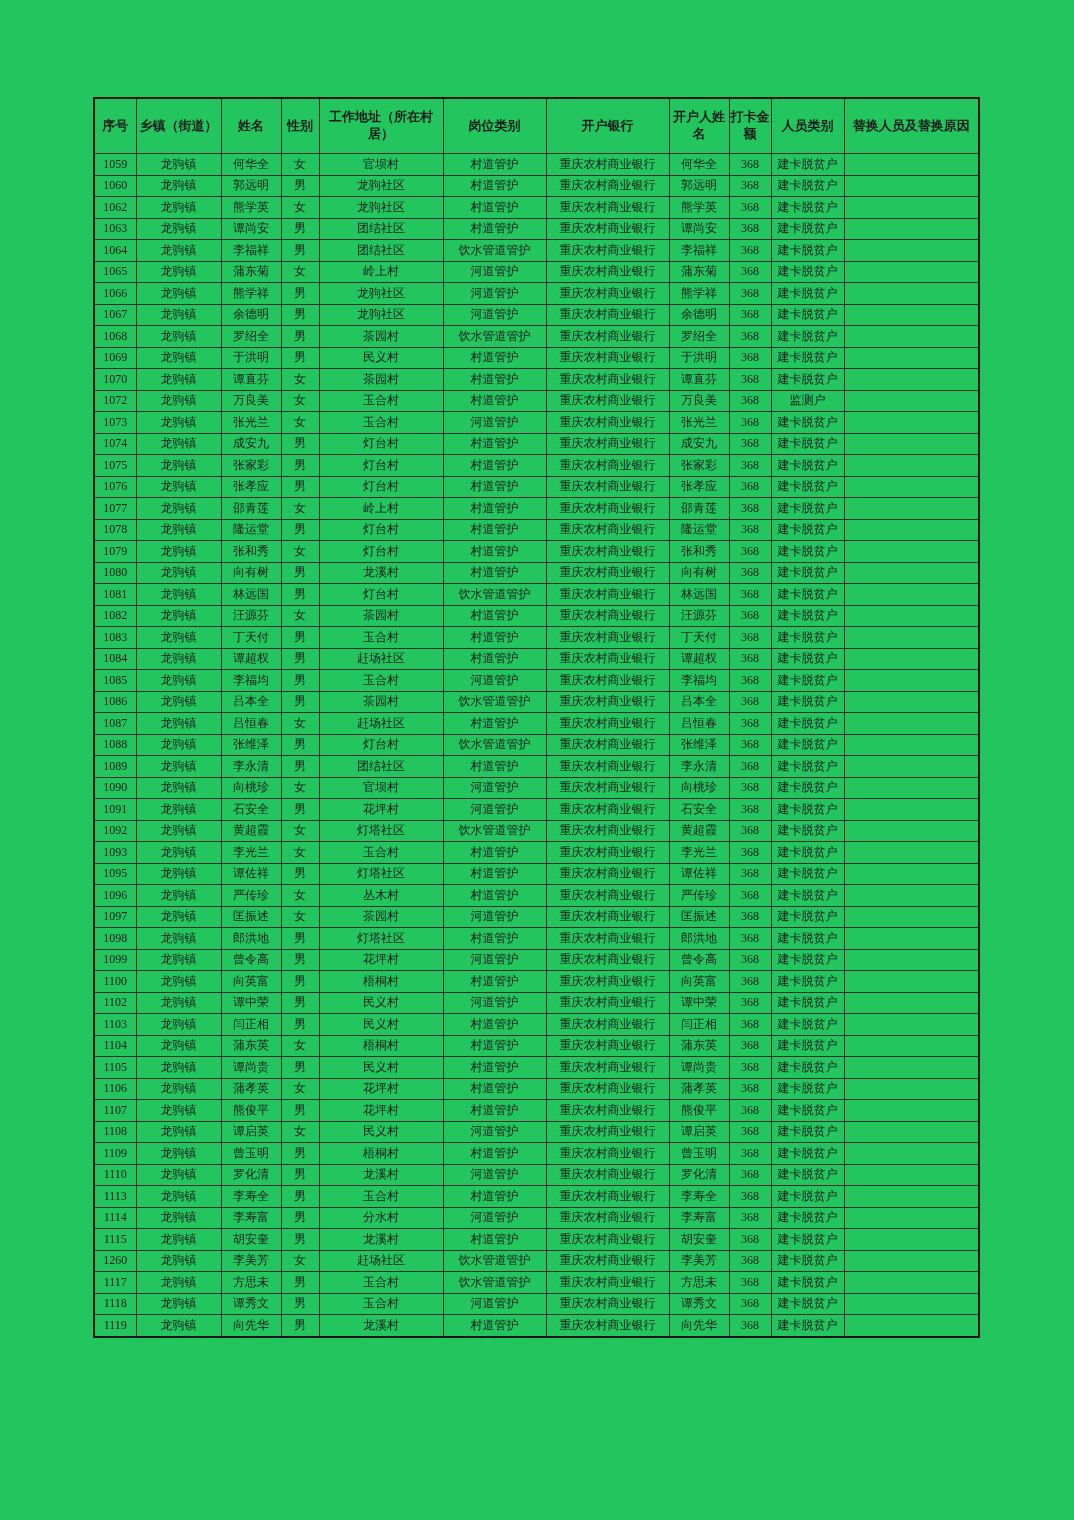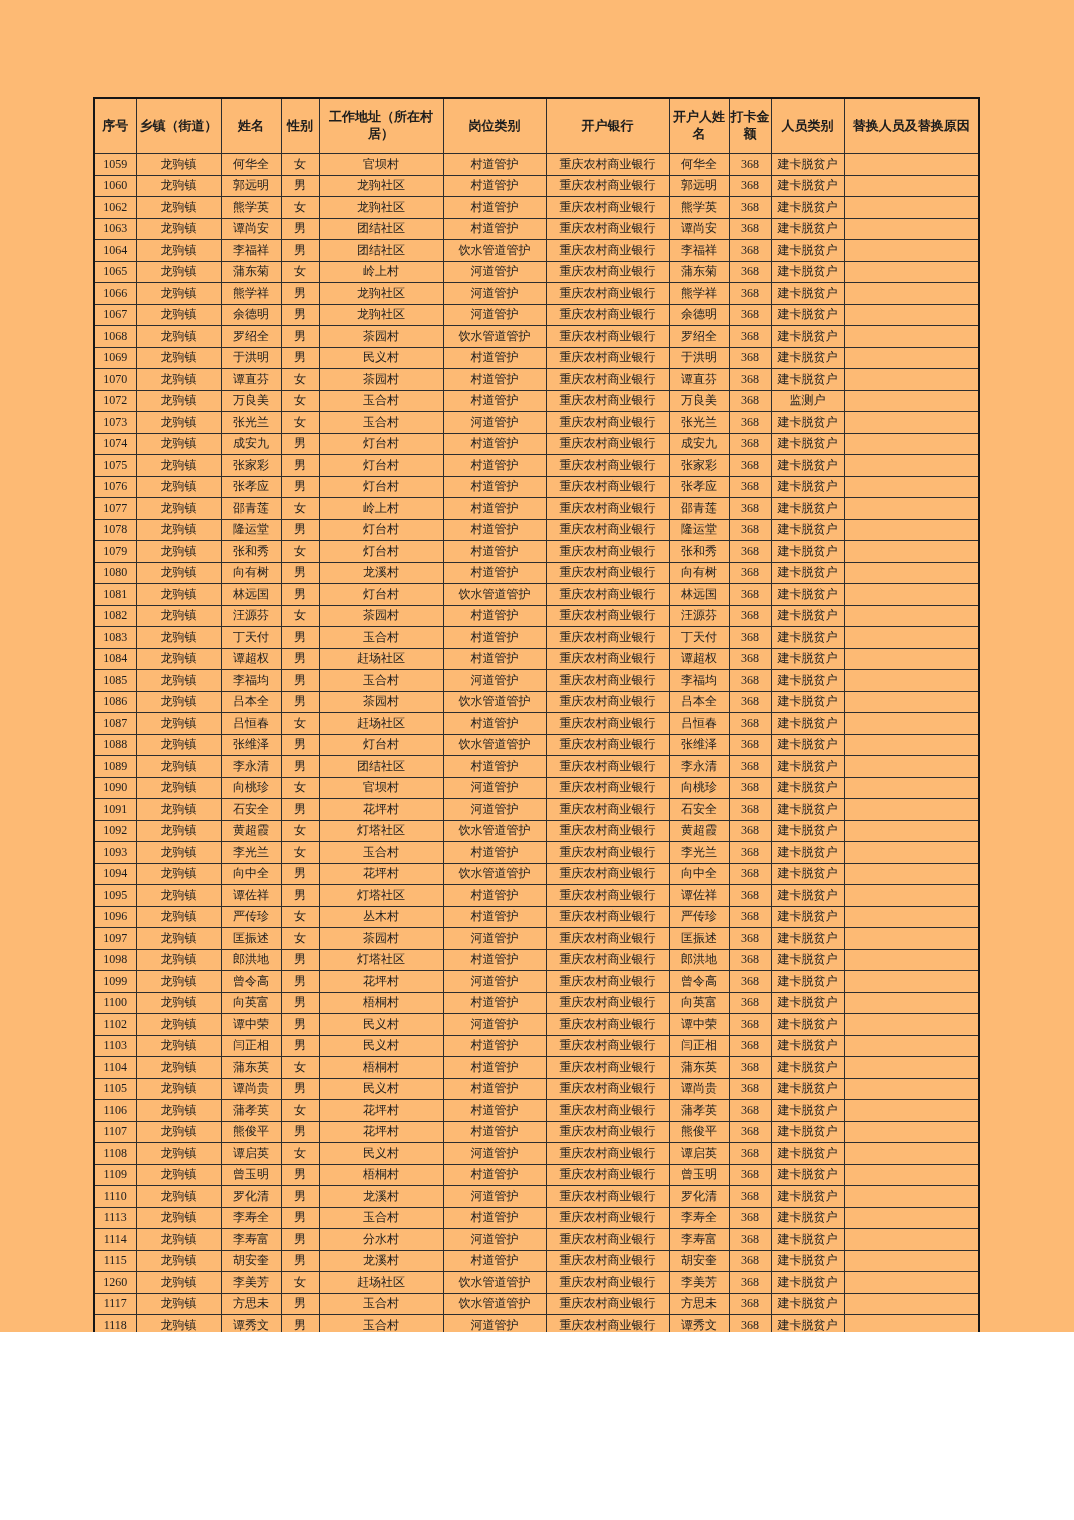--- a/index.html
+++ b/index.html
@@ -1,20 +1,20 @@
 <!DOCTYPE html>
 <html><head>
 <meta charset="utf-8">
 <style>
   html,body{margin:0;padding:0;}
   body{background:#ffffff;}
   .page{
     position:relative;
-    width:1074px;height:1332px;
-    background:#fdba74;
+    width:1074px;height:1520px;
+    background:#22c55e;
     font-family:"Liberation Serif","DejaVu Serif",serif;
     color:#1c1c1c;
   }
   table.roster{
     position:absolute;left:93px;top:97px;
     width:885px;
     border-collapse:collapse;
     table-layout:fixed;
     border:2px solid #161616;
   }
@@ -507,33 +507,20 @@
           <td>女</td>
           <td>玉合村</td>
           <td>村道管护</td>
           <td>重庆农村商业银行</td>
           <td>李光兰</td>
           <td>368</td>
           <td>建卡脱贫户</td>
           <td></td>
         </tr>
         <tr>
-          <td>1094</td>
-          <td>龙驹镇</td>
-          <td>向中全</td>
-          <td>男</td>
-          <td>花坪村</td>
-          <td>饮水管道管护</td>
-          <td>重庆农村商业银行</td>
-          <td>向中全</td>
-          <td>368</td>
-          <td>建卡脱贫户</td>
-          <td></td>
-        </tr>
-        <tr>
           <td>1095</td>
           <td>龙驹镇</td>
           <td>谭佐祥</td>
           <td>男</td>
           <td>灯塔社区</td>
           <td>村道管护</td>
           <td>重庆农村商业银行</td>
           <td>谭佐祥</td>
           <td>368</td>
           <td>建卡脱贫户</td>

